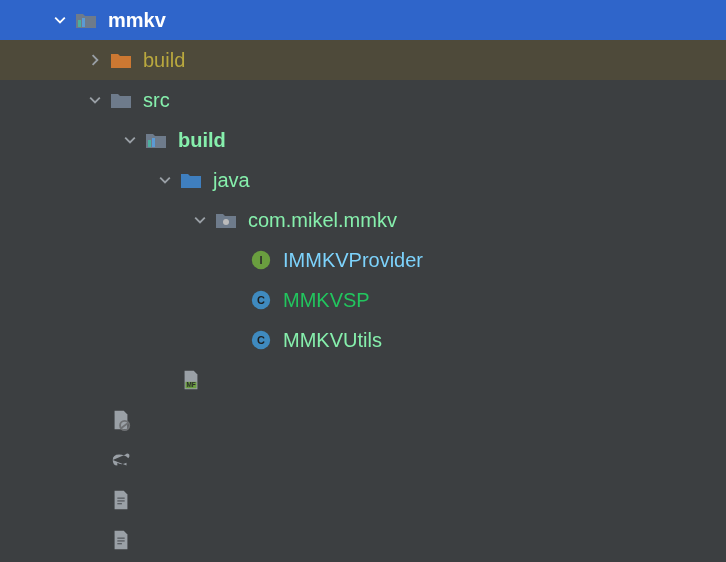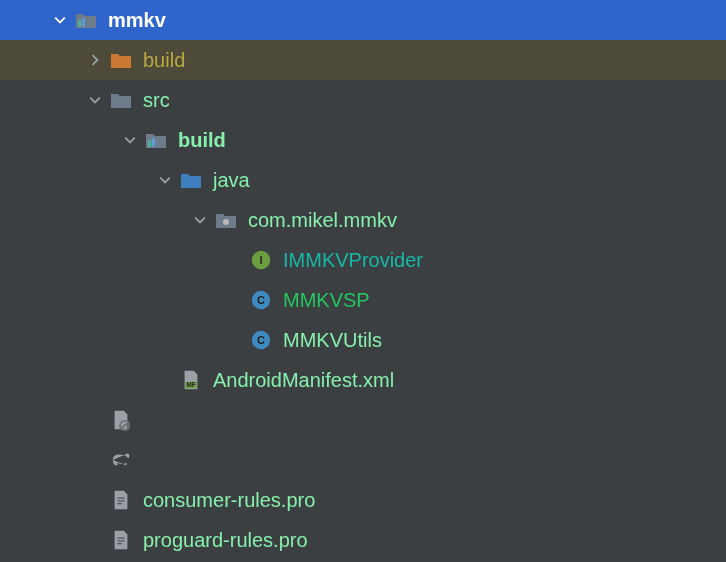--- a/index.html
+++ b/index.html
@@ -51,21 +51,21 @@
       flex-shrink: 0;
       margin-right: 8px;
     }
     .label {
       white-space: nowrap;
     }
     .bold { font-weight: 700; }
     .color-gray { color: #86efac; }
     .color-white { color: #ffffff; }
     .color-olive { color: #b9a83e; }
-    .color-blue { color: #14b8a6; }
+    .color-blue { color: #7dd3fc; }
     .color-green { color: #22c55e; }
   </style>
 </head>
 <body>
 
 <div class="tree-row row-selected">
   <span class="spacer" style="width:40px"></span>
   <span class="chevron">
     <svg viewBox="0 0 10 10">
         <path d="M1 3 L5 7 L9 3" stroke="#ffffff" stroke-width="1.5" fill="none"></path>
@@ -194,21 +194,20 @@
 
 <div class="tree-row">
   <span class="spacer" style="width:169px"></span>
   <span class="icon">
     <svg viewBox="0 0 24 24" width="22" height="22">
       <path d="M5 2 L15 2 L19 6 L19 22 L5 22 Z" fill="#9aa0a6"></path>
       <rect x="6" y="14" width="12" height="7" fill="#6a9e3f"></rect>
       <text x="12" y="20" font-size="7" font-weight="bold" text-anchor="middle" fill="#2b2b2b">MF</text>
     </svg>
   </span>
-  <span class="label color-gray">AndroidManifest.xml</span>
 </div>
 
 <div class="tree-row">
   <span class="spacer" style="width:99px"></span>
   <span class="icon">
     <svg viewBox="0 0 24 24" width="22" height="22">
       <path d="M5 2 L15 2 L19 6 L19 22 L5 22 Z" fill="#9aa0a6"></path>
       <circle cx="16" cy="18" r="5" fill="none" stroke="#6e7073" stroke-width="2"></circle>
       <line x1="12" y1="21" x2="20" y2="15" stroke="#6e7073" stroke-width="2"></line>
     </svg>
@@ -227,27 +226,25 @@
 <div class="tree-row">
   <span class="spacer" style="width:99px"></span>
   <span class="icon">
     <svg viewBox="0 0 24 24" width="22" height="22">
       <path d="M5 2 L15 2 L19 6 L19 22 L5 22 Z" fill="#9aa0a6"></path>
       <line x1="8" y1="10" x2="16" y2="10" stroke="#5a5e63" stroke-width="1.5"></line>
       <line x1="8" y1="13" x2="16" y2="13" stroke="#5a5e63" stroke-width="1.5"></line>
       <line x1="8" y1="16" x2="13" y2="16" stroke="#5a5e63" stroke-width="1.5"></line>
     </svg>
   </span>
-  <span class="label color-gray">consumer-rules.pro</span>
 </div>
 
 <div class="tree-row">
   <span class="spacer" style="width:99px"></span>
   <span class="icon">
     <svg viewBox="0 0 24 24" width="22" height="22">
       <path d="M5 2 L15 2 L19 6 L19 22 L5 22 Z" fill="#9aa0a6"></path>
       <line x1="8" y1="10" x2="16" y2="10" stroke="#5a5e63" stroke-width="1.5"></line>
       <line x1="8" y1="13" x2="16" y2="13" stroke="#5a5e63" stroke-width="1.5"></line>
       <line x1="8" y1="16" x2="13" y2="16" stroke="#5a5e63" stroke-width="1.5"></line>
     </svg>
   </span>
-  <span class="label color-gray">proguard-rules.pro</span>
 </div>
 
 </body></html>

